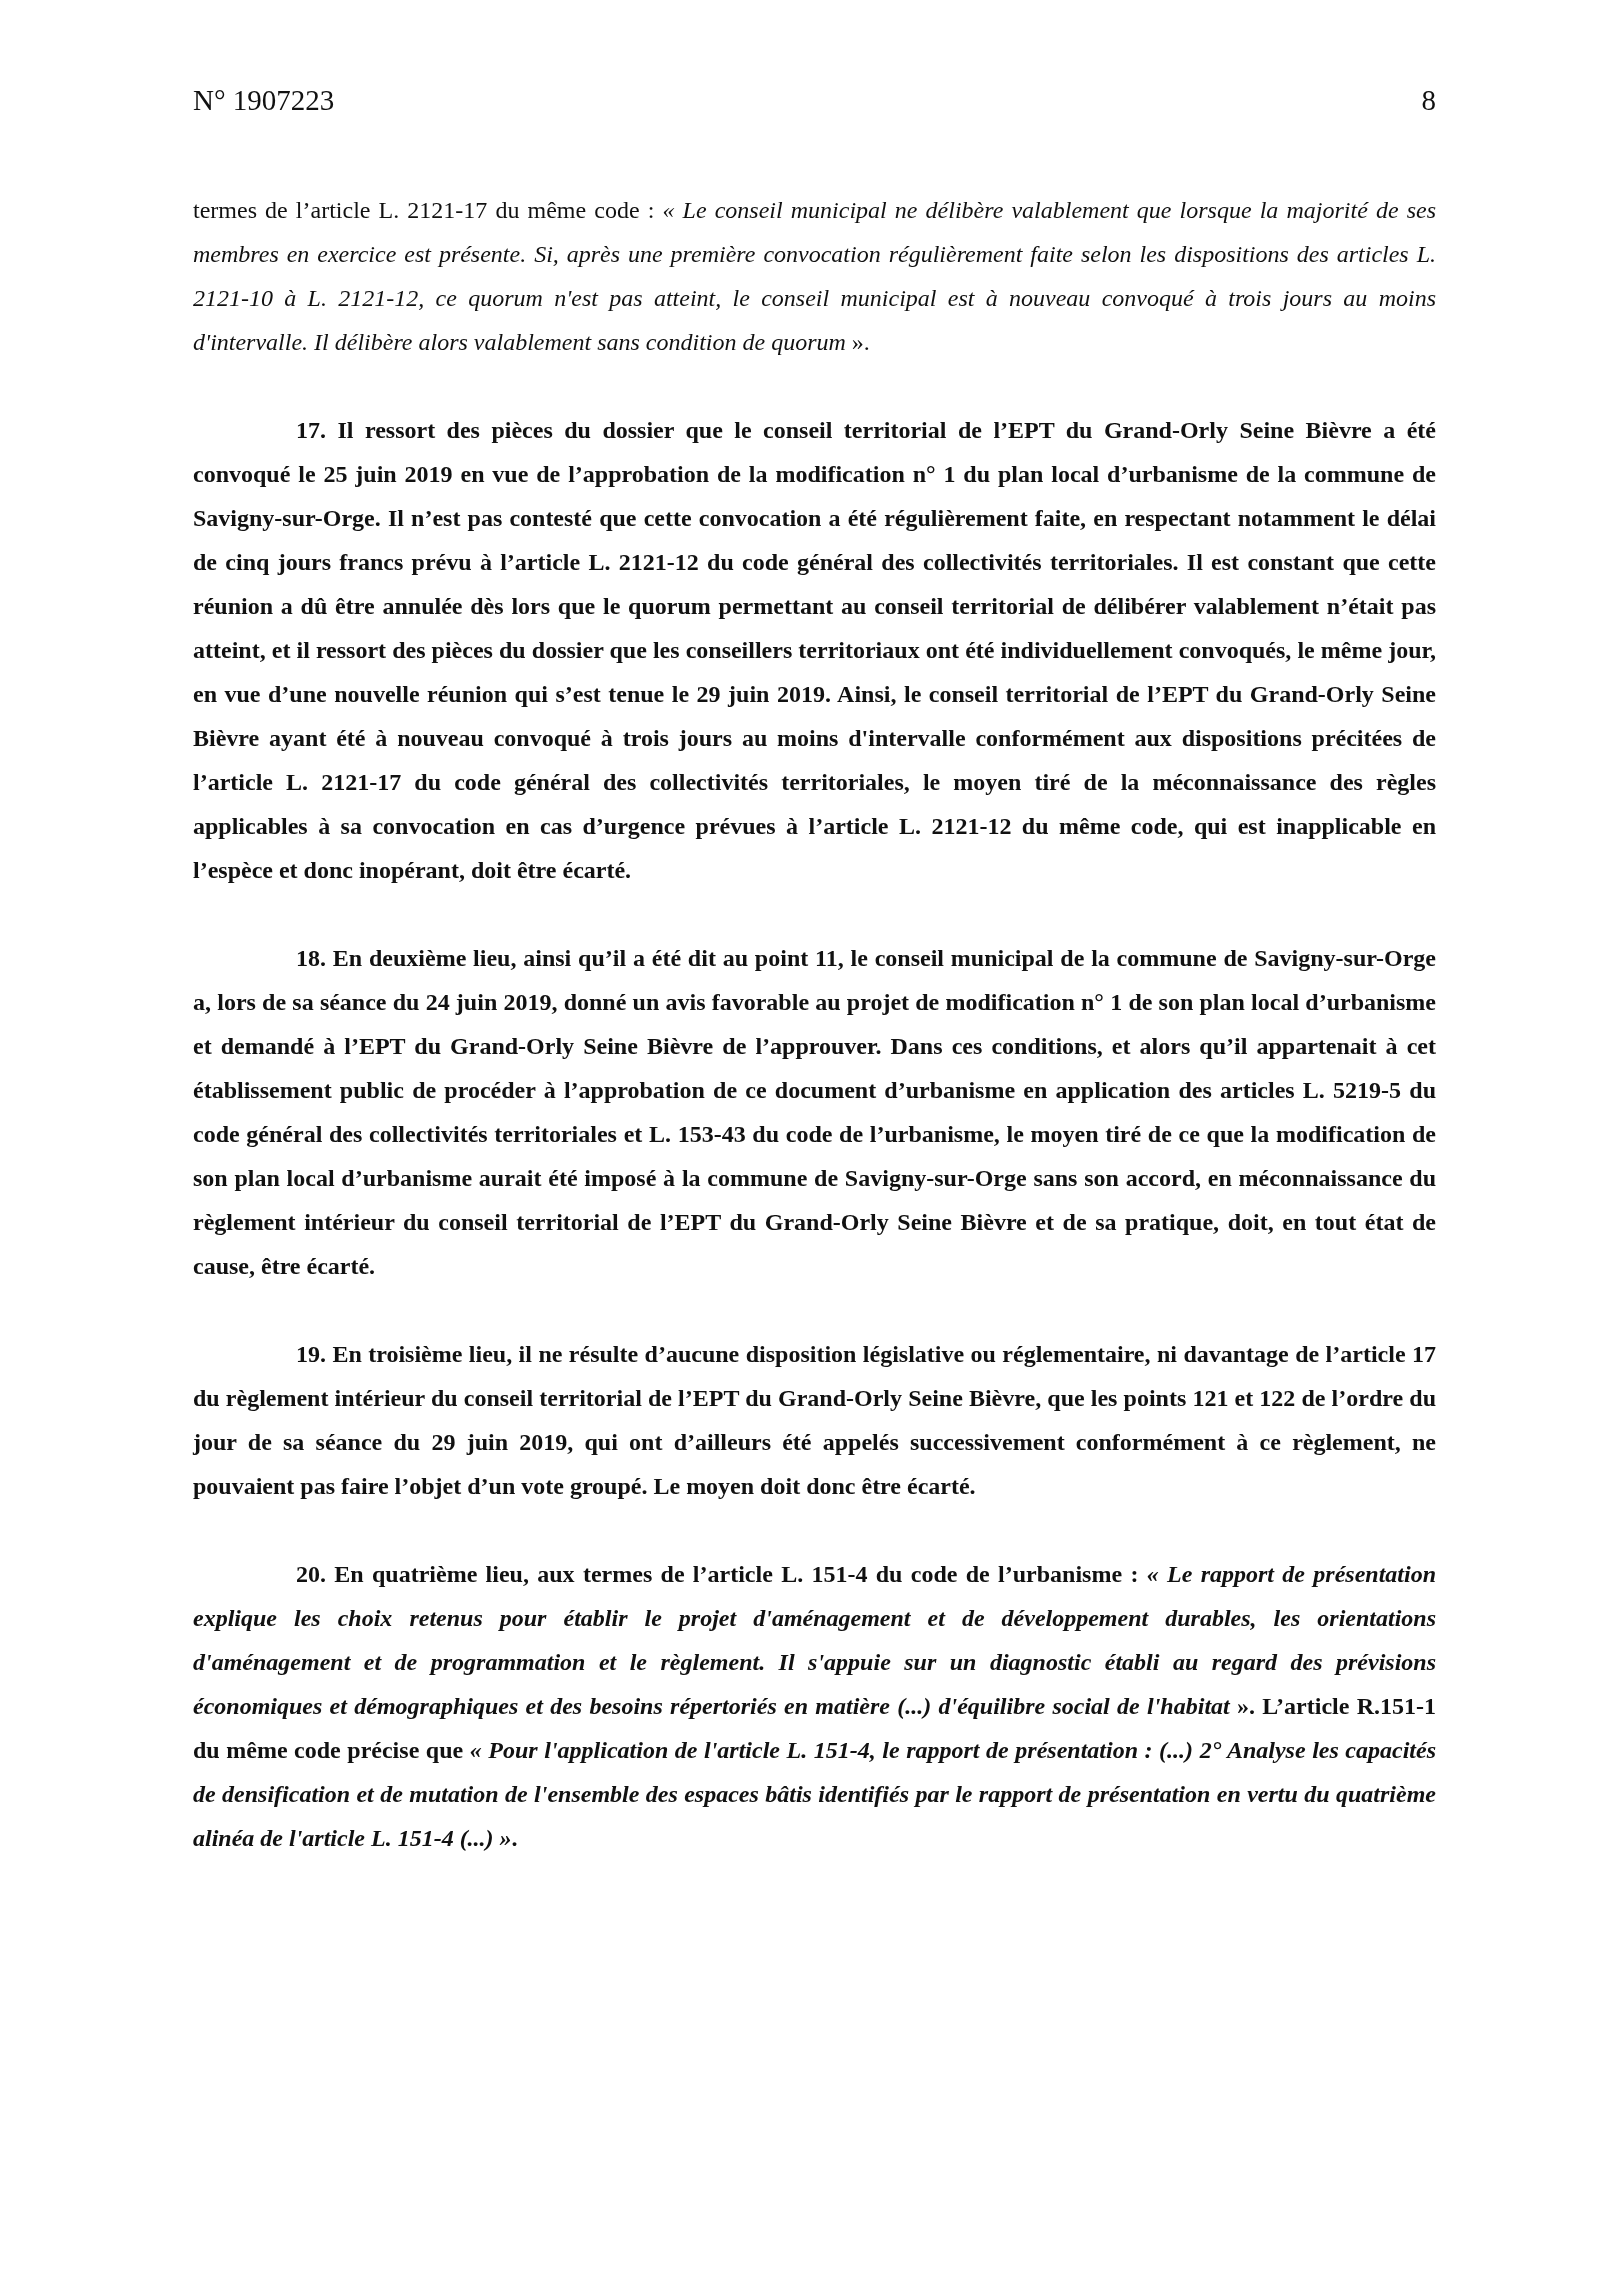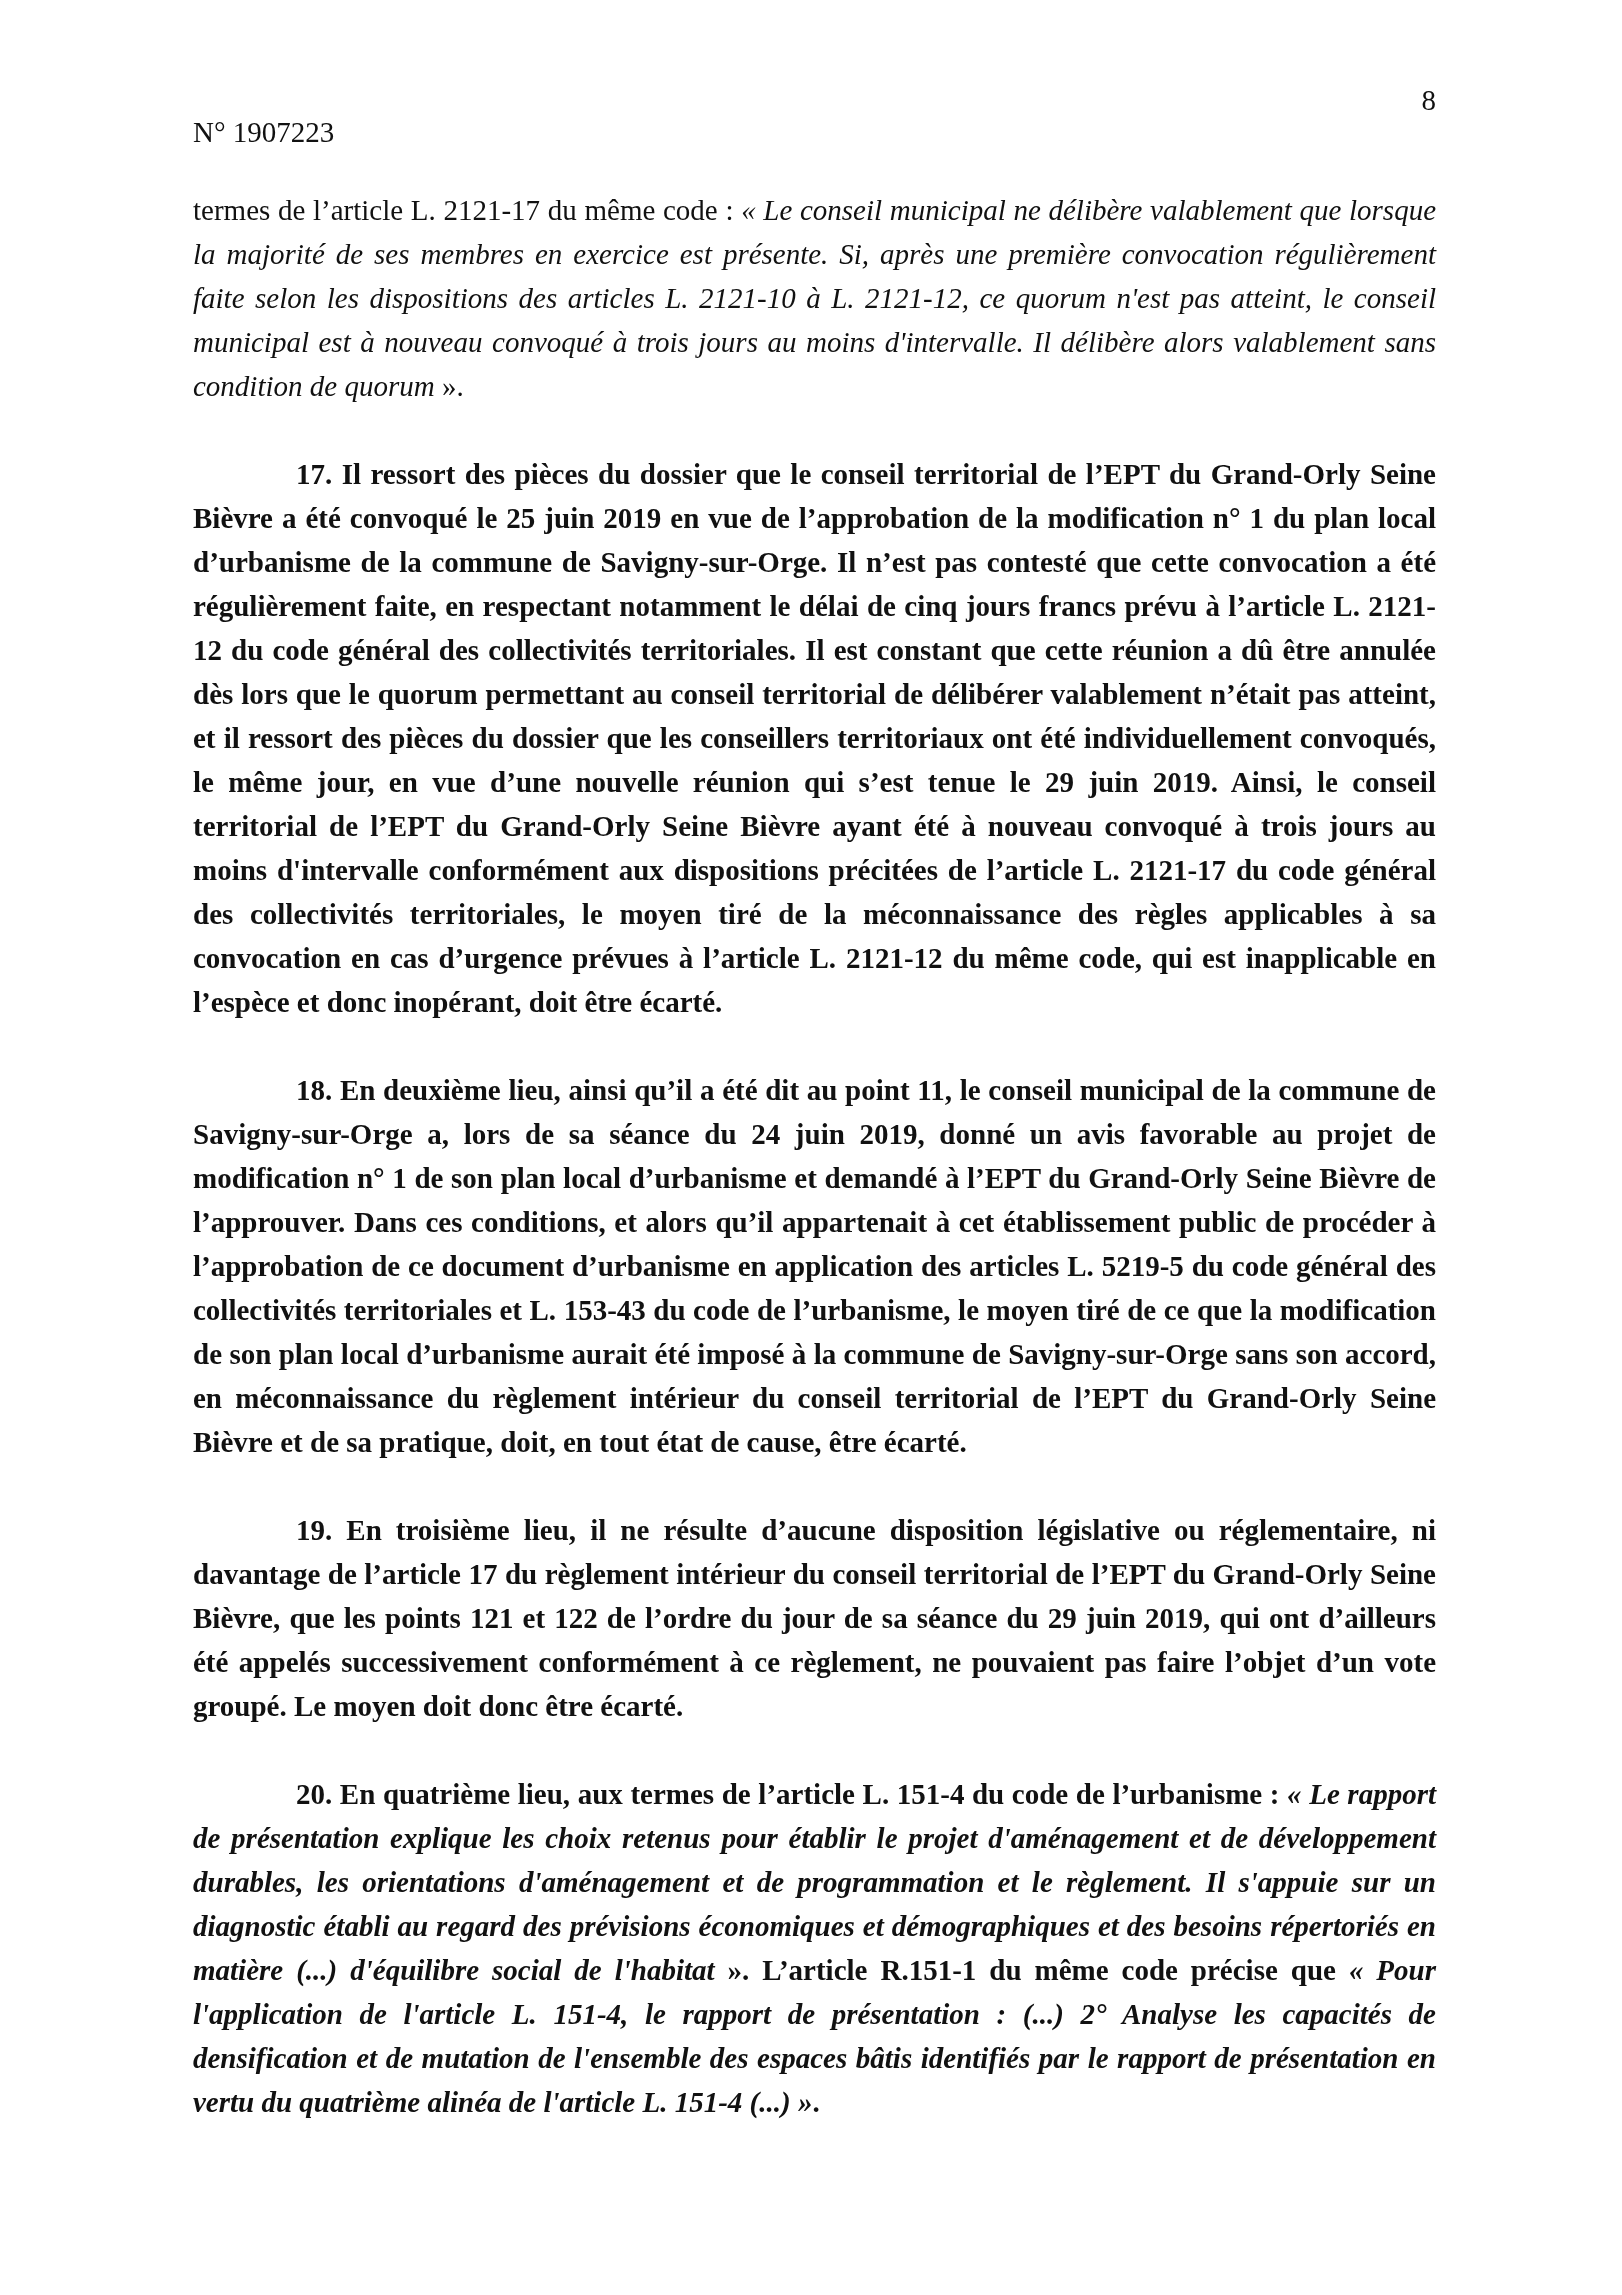--- a/index.html
+++ b/index.html
@@ -1,23 +1,23 @@
 <!DOCTYPE html>
 <html style="font-size:10.5px"><head>
 <meta charset="utf-8">
 <style>
   html, body { margin: 0; padding: 0; background: #ffffff; }
   body { width: 1623px; height: 2295px; position: relative; overflow: hidden;
          font-family: "Liberation Serif", "DejaVu Serif", serif; color: #111; }
   .page-header { position: absolute; top: 77px; left: 193px; width: 1243px; height: 46px;
                  font-size: 29px; line-height: 46px; }
-  .doc-number { position: absolute; left: 0; top: 0; margin-top: 32px; }
+  .doc-number { position: absolute; left: 0; top: 0; }
   .page-number { position: absolute; right: 0; top: 0; }
   .body { position: absolute; top: 188px; left: 193px; width: 1243px;
-          font-size: 29px; line-height: 44px; text-align: justify; }
+          font-size: 24px; line-height: 44px; text-align: justify; }
   .para { margin: 0 0 44px 0; }
   .para.indent { text-indent: 103px; font-weight: bold; }
   .q { font-style: italic; }
 </style>
 </head>
 <body>
 
 <div class="page-header">
   <span class="doc-number">N° 1907223</span>
   <span class="page-number">8</span>

